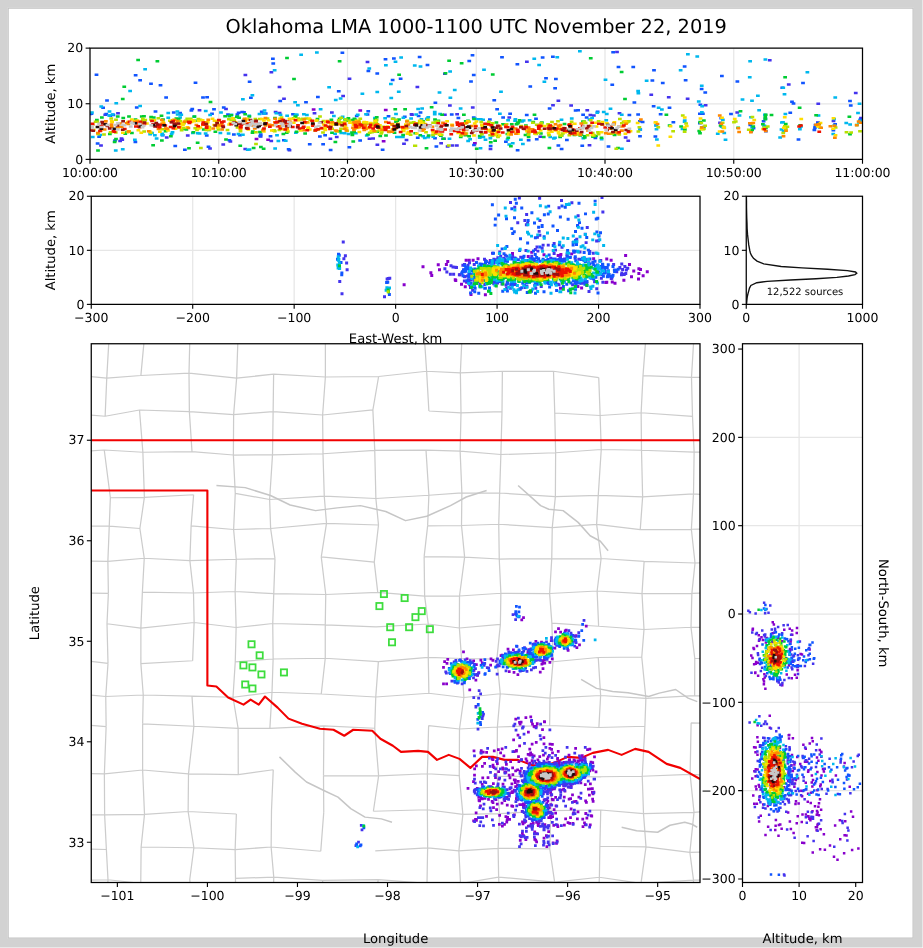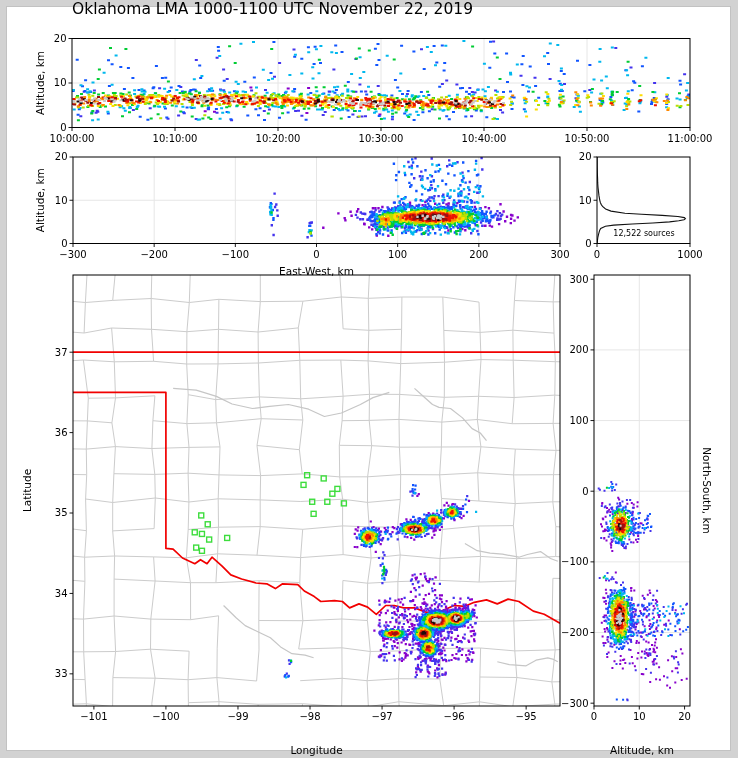--- a/index.html
+++ b/index.html
@@ -1,20 +1,20 @@
 <!DOCTYPE html>
 <html><head>
 <meta charset="utf-8">
 <style>
   html,body{margin:0;padding:0;}
   body{width:738px;height:758px;position:relative;background:#d2d2d2;
        font-family:"DejaVu Sans","Liberation Sans",sans-serif;}
   .figure-bg{position:absolute;left:6px;top:6px;width:725px;height:745px;
              background:#ffffff;border:1px solid #c2c2c2;box-sizing:border-box;}
-  #fig-title{position:absolute;left:72px;top:0;width:618px;
+  #fig-title{position:absolute;left:72px;top:12px;width:618px;text-align:center;
              font-size:15.5px;color:#000;}
   svg{position:absolute;left:0;top:0;}
   svg text{font-family:"DejaVu Sans","Liberation Sans",sans-serif;fill:#000;}
 </style>
 </head>
 <body>
 
 <div class="figure-bg"></div>
 <div id="fig-title">Oklahoma LMA 1000-1100 UTC November 22, 2019</div>
 <svg id="fig" width="738" height="758">

